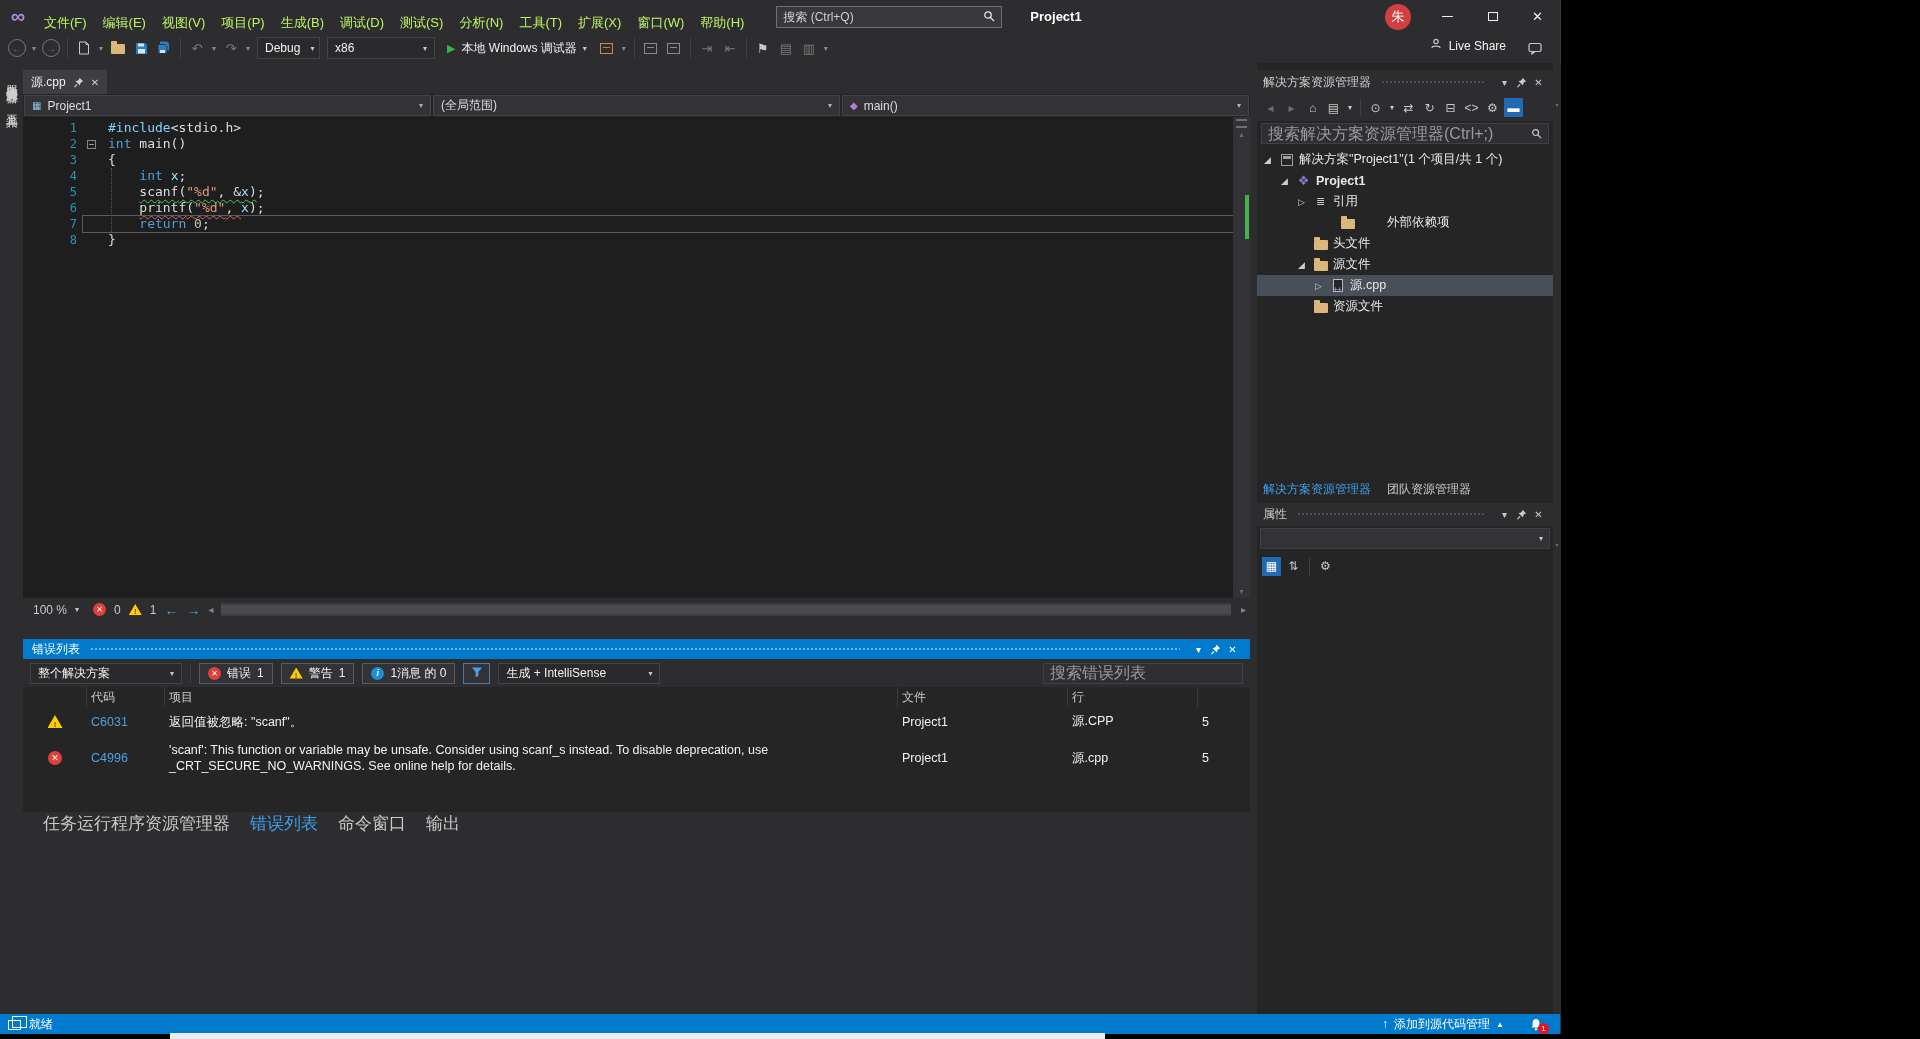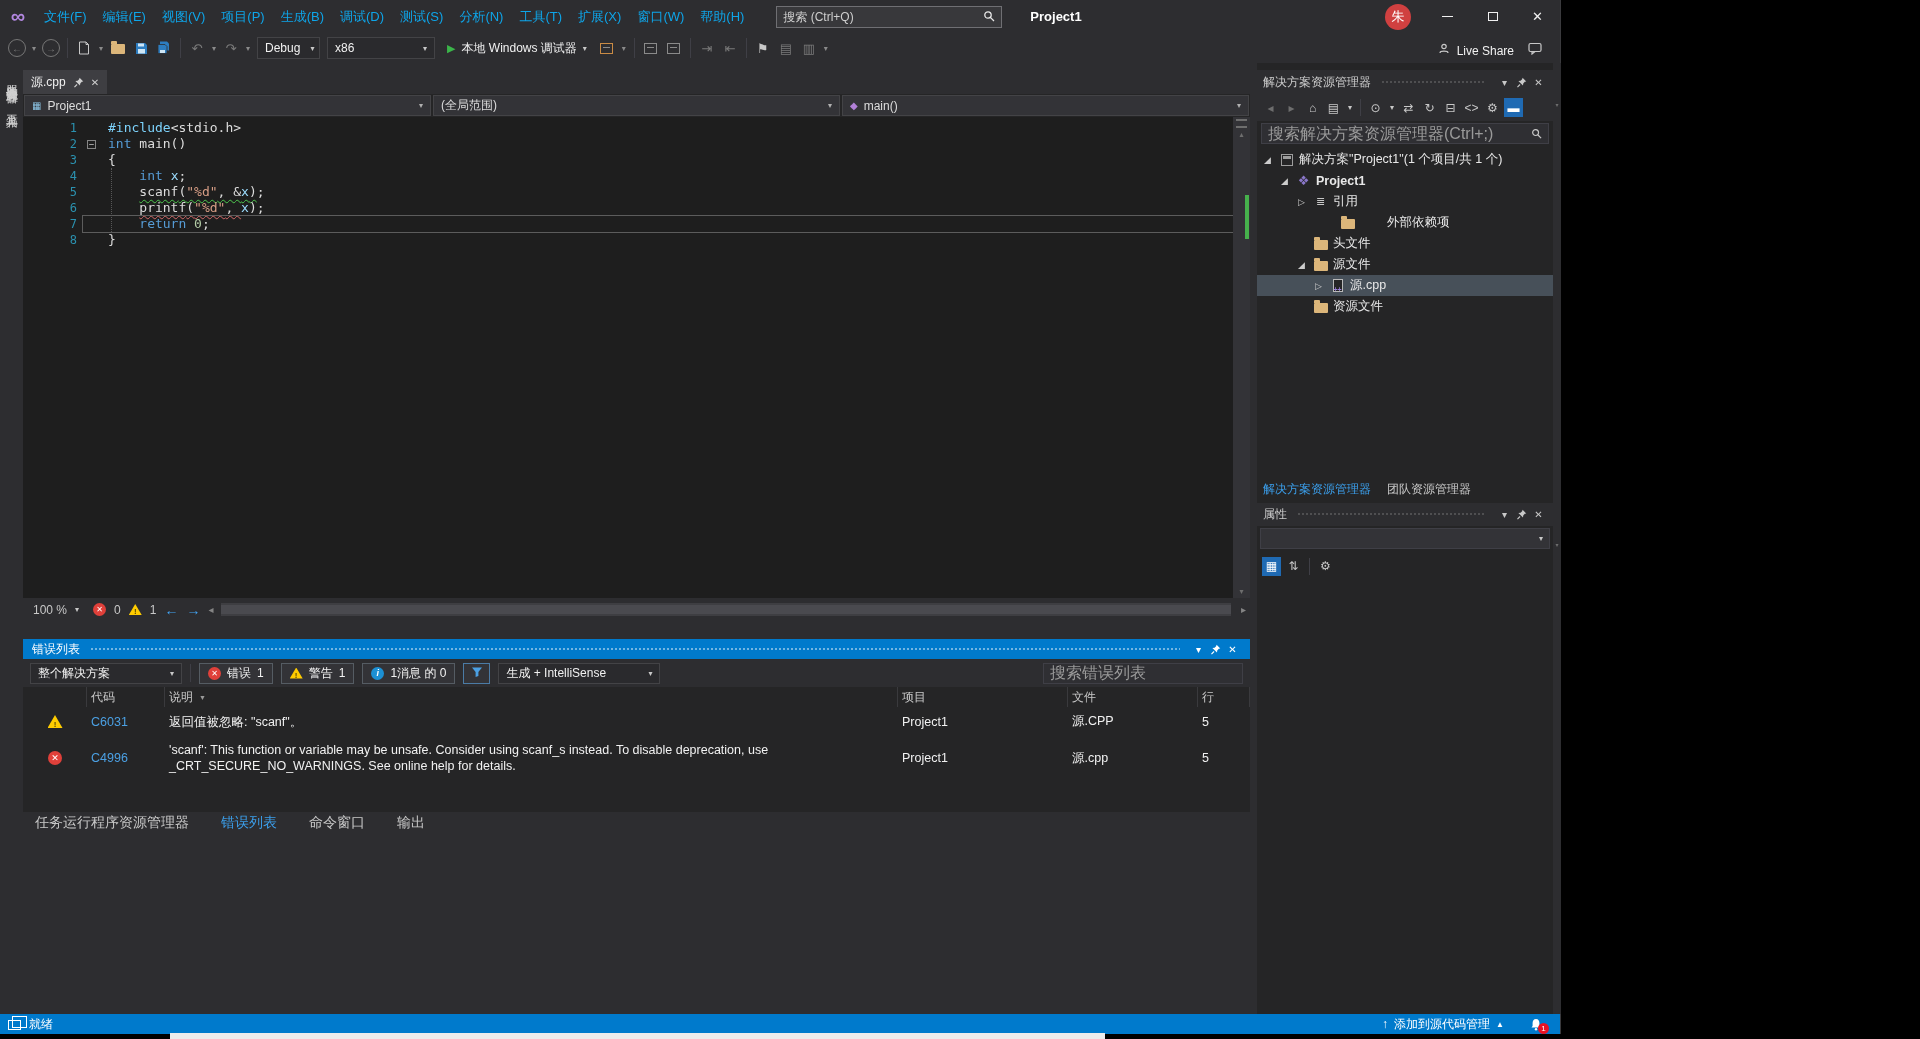--- a/index.html
+++ b/index.html
@@ -4,21 +4,21 @@
 <style>
   *{margin:0;padding:0;box-sizing:border-box}
   html,body{background:#000;font-family:"Liberation Sans","DejaVu Sans",sans-serif}
   #screen{position:relative;width:1920px;height:1039px;background:#000;overflow:hidden}
   #vs-window{position:absolute;left:0;top:0;width:1561px;height:1034px;background:#2d2d30;color:#f1f1f1;border-right:1px solid #3a3a3d}
 
   
   #title-bar{position:absolute;left:0;top:0;width:100%;height:33px;display:flex;align-items:center;background:#2d2d30}
   .vs-logo{width:36px;text-align:center;font-style:italic;font-weight:bold;font-size:20px;color:#b287e0}
   .menu-bar{display:flex;height:100%}
-  .menu-item{padding:0 8px;line-height:33px;font-size:13px;color:#0ea5e9;cursor:default}
+  .menu-item{padding:6px 8px;line-height:33px;font-size:13px;color:#bef264;cursor:default}
   .quick-search{margin-left:24px;width:226px;height:22px;display:flex;align-items:center;background:#38383b;border:1px solid #6f6f73;padding:0 6px}
   .quick-search input{flex:1;background:transparent;border:none;outline:none;color:#d8d8d8;font-size:12px}
   .quick-search input::placeholder{color:#cfcfcf}
   .win-title{margin-left:28px;font-weight:bold;font-size:13px;color:#fff;white-space:nowrap}
   .tb-flex-spacer{flex:1}
   .user-badge{width:26px;height:26px;border-radius:50%;background:#d04040;color:#fff;font-size:13px;display:flex;align-items:center;justify-content:center;margin-right:14px}
   .win-btn{width:45px;height:33px;display:flex;align-items:center;justify-content:center;font-size:13px;color:#f1f1f1}
   .wb-box{width:10px;height:9px;border:1px solid #f1f1f1;display:inline-block}
   .wb-min{display:inline-block;width:11px;border-top:1px solid #f1f1f1}
 
@@ -29,21 +29,21 @@
   .dim{color:#7a7a7a;border-color:#5c5c5c}
   .tb-caret{font-size:8px;color:#8a8a8a;width:10px;text-align:center}
   .tb-sep{width:1px;height:20px;background:#3f3f46;margin:0 4px}
   .tb-combo{height:22px;display:flex;align-items:center;background:#2a2a2d;border:1px solid #434346;padding:0 7px;font-size:12px;color:#f1f1f1;margin:0 3px}
   .tb-combo .caret{margin-left:auto;font-size:8px;color:#c8c8c8;padding-left:10px}
   .run-button{height:22px;display:flex;align-items:center;gap:6px;padding:0 8px;font-size:12px;color:#f1f1f1}
   .run-button .play{color:#3bb54a;font-size:11px}
   .run-button .caret{font-size:8px;color:#c8c8c8}
   .ph-ico{width:13px;height:11px;border:1px solid #8a8a8a;position:relative}
   .ph-ico::after{content:'';position:absolute;left:2px;top:3px;right:2px;border-top:1px solid #8a8a8a}
-  .tb-right{margin-left:auto;display:flex;align-items:flex-end;gap:10px;padding-right:8px}
+  .tb-right{margin-left:auto;display:flex;align-items:flex-start;gap:18px;padding-right:8px}
   .liveshare{display:flex;align-items:center;gap:6px;font-size:12px;color:#f1f1f1}
   .folder-ico{width:14px;height:10px;background:#dcb67a;border-radius:1px;position:relative;margin-top:2px}
   .folder-ico::before{content:'';position:absolute;top:-3px;left:0;width:6px;height:3px;background:#dcb67a;border-radius:1px 1px 0 0}
 
   
   #left-strip{position:absolute;left:0;top:63px;width:23px;height:951px;background: #2d2d30;display:flex;flex-direction:column;align-items:center;gap:22px;padding-top:12px}
   .vtab{writing-mode:vertical-rl;font-size:12px;color:#d0d0d0;letter-spacing:1px}
 
   
   #editor-col{position:absolute;left:23px;top:63px;width:1227px;height:951px;background:#2d2d30}
@@ -110,21 +110,21 @@
   .el-header>span{height:100%;display:flex;align-items:center;border-right:1px solid #3a3a3d;padding-left:4px;gap:6px}
   .hdr-sort{font-size:7px;color:#9a9a9a}
   .el-row{padding:6px 0;color:#f1f1f1;font-size:12.5px}
   .el-c0{display:flex;justify-content:center}
   .el-code{color:#4ba0e3;padding-left:4px}
   .el-desc{padding-left:4px;padding-right:26px;line-height:16px}
   .el-proj,.el-file,.el-line{padding-left:4px}
   .sev-err{width:14px;height:14px;border-radius:50%;background:#e0403a;color:#fff;font-size:9px;font-weight:bold;display:flex;align-items:center;justify-content:center}
   .sev-warn{width:15px;height:13px;background:#fc0;clip-path:polygon(50% 0,100% 100%,0 100%);position:relative;display:inline-block}
 
-  .panel-tabs{position:absolute;left:4px;top:749px;width:100%;height:22px;display:flex;align-items:center;gap:32px;padding-left:8px;font-size:14px}
+  .panel-tabs{position:absolute;left:12px;top:749px;width:100%;height:22px;display:flex;align-items:center;gap:20px;padding-left:8px;font-size:17px}
   .ptab{color:#c8c8c8}
   .ptab.active{color:#3b9eea}
 
   
   #splitter-v{position:absolute;left:1250px;top:63px;width:7px;height:951px;background:#2d2d30}
   #right-panel{position:absolute;left:1257px;top:63px;width:296px;height:951px;background:#252526}
   .se-header{position:absolute;left:0;top:7px;width:100%;height:24px;display:flex;align-items:center;padding:0 6px;font-size:12px;color:#cccccc;background:#2d2d30}
   .se-header .grip{background-image:radial-gradient(rgba(255,255,255,.16) 1px,transparent 1.2px)}
   .se-header .hd-ico{color:#c8c8c8}
   .se-toolbar{position:absolute;left:0;top:31px;width:100%;height:27px;display:flex;align-items:center;gap:2px;padding:0 4px;background:#2d2d30}
@@ -468,24 +468,20 @@
                 </svg></span>
           <span class="tb-caret">▾</span>
         </div>
       </div>
       <div class="el-header el-grid">
         <span></span>
         <span>
               <span>代码</span>
             </span>
         <span>
-              <span>说明</span>
-              <span class="hdr-sort">▼</span>
-            </span>
-        <span>
               <span>项目</span>
             </span>
         <span>
               <span>文件</span>
             </span>
         <span>
               <span>行</span>
             </span>
       </div>
       <div>

